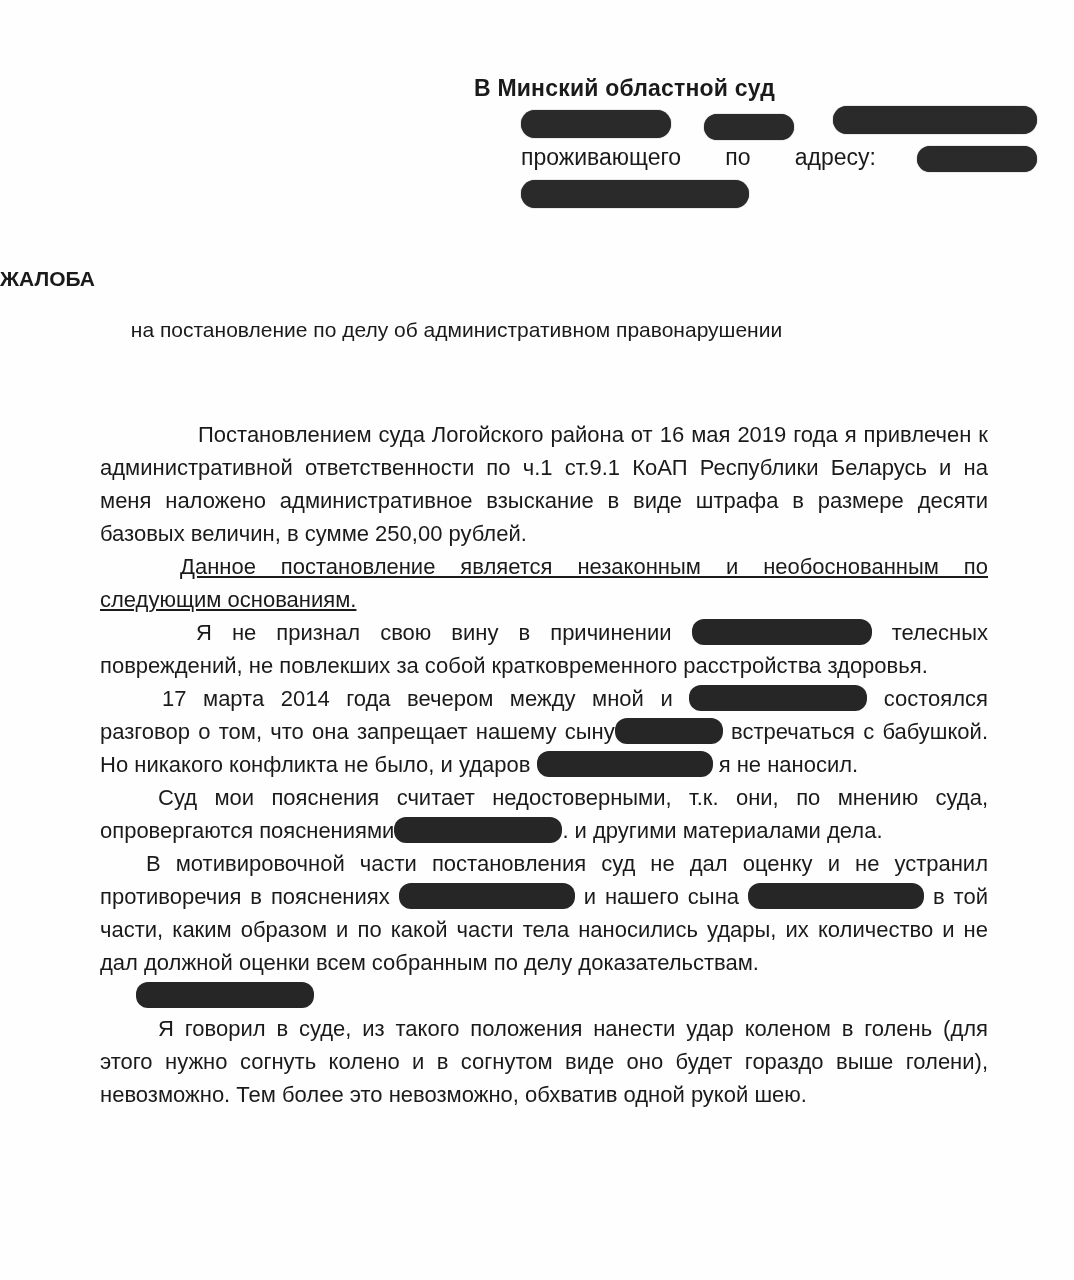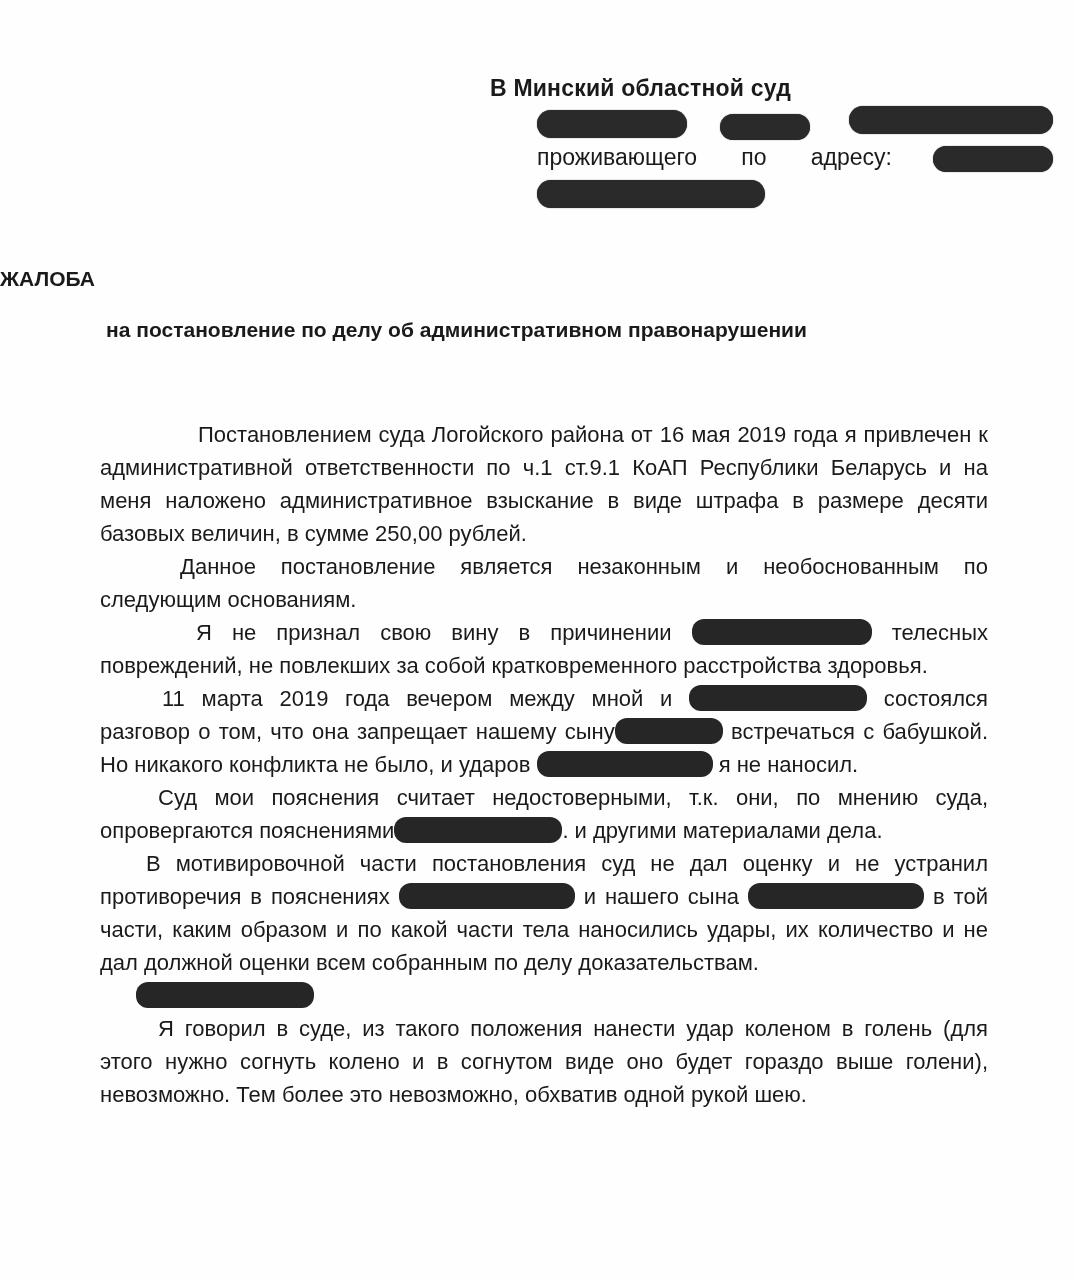--- a/index.html
+++ b/index.html
@@ -3,39 +3,39 @@
   <meta charset="utf-8">
   <style>
     html, body { margin: 0; padding: 0; background: #ffffff; }
     body {
       width: 1074px; height: 1280px; position: relative; overflow: hidden;
       font-family: "Liberation Sans", "DejaVu Sans", sans-serif;
       color: #1a1a1a;
     }
     .page { position: absolute; left: 0; top: 0; width: 1074px; height: 1280px; background: #fefefe; }
 
-    .addr { position: absolute; left: 490px; top: 70px; width: 520px; }
+    .addr { position: absolute; left: 474px; top: 70px; width: 520px; }
     .addr-title { font-weight: bold; font-size: 23px; letter-spacing: 0.2px; height: 36px; line-height: 36px; }
     .addr-row { position: relative; height: 34px; margin-left: 47px; }
     .redact {
       display: inline-block; background: #2a2a2a; border-radius: 14px;
       vertical-align: middle; box-shadow: 0 0 1px #2a2a2a;
     }
     .addr-line2 { font-size: 23px; display: flex; justify-content: space-between; width: 355px; line-height: 34px; }
 
     .doc-title { position: absolute; left: 0; width: 1074px; top: 267px;
       font-weight: bold; font-size: 21px; }
     .doc-subtitle { position: absolute; left: 0; width: 895px; text-align: center; top: 318px;
-      font-weight: bold; font-size: 21px; padding-left: 18px; box-sizing: border-box; }
+      font-weight: normal; font-size: 21px; padding-left: 18px; box-sizing: border-box; }
 
     .body-text { position: absolute; left: 100px; top: 418px; width: 888px; font-size: 22px;
       line-height: 33px; }
     .p { text-align: justify; text-align-last: left; margin: 0; }
     .ind1 { text-indent: 98px; }
-    .ind2 { text-indent: 80px; }
+    .ind2 { text-indent: 80px; text-decoration: underline; }
     .ind3 { text-indent: 96px; }
     .ind4 { text-indent: 62px; }
     .ind5 { text-indent: 58px; }
     .ind6 { text-indent: 46px; }
     .ind7 { text-indent: 36px; }
     .r { display: inline-block; height: 26px; background: #262626; border-radius: 12px;
       vertical-align: -5px; text-indent: 0; }
   </style>
 </head>
 <body>
@@ -62,19 +62,19 @@
     </div>
   </div>
 
   <div class="doc-title">ЖАЛОБА</div>
   <div class="doc-subtitle">на постановление по делу об административном правонарушении</div>
 
   <div class="body-text">
     <p class="p ind1">Постановлением суда Логойского района от 16 мая 2019 года я привлечен к административной ответственности по ч.1 ст.9.1 КоАП Республики Беларусь и на меня наложено административное взыскание в виде штрафа в размере десяти базовых величин, в сумме 250,00 рублей.</p>
     <p class="p ind2">Данное постановление является незаконным и необоснованным по следующим основаниям.</p>
     <p class="p ind3"><span>Я не признал свою вину в причинении</span> <span class="r" style="width:180px"></span> <span>телесных повреждений, не повлекших за собой кратковременного расстройства здоровья.</span></p>
-    <p class="p ind4"><span>11 марта 2019 года  вечером между мной и</span> <span class="r" style="width:178px"></span> <span>состоялся разговор о том, что она запрещает нашему сыну</span><span class="r" style="width:108px"></span> <span>встречаться с бабушкой. Но никакого конфликта не было, и ударов</span> <span class="r" style="width:176px"></span> <span>я не наносил.</span></p>
+    <p class="p ind4"><span>17 марта 2014 года  вечером между мной и</span> <span class="r" style="width:178px"></span> <span>состоялся разговор о том, что она запрещает нашему сыну</span><span class="r" style="width:108px"></span> <span>встречаться с бабушкой. Но никакого конфликта не было, и ударов</span> <span class="r" style="width:176px"></span> <span>я не наносил.</span></p>
     <p class="p ind5"><span>Суд мои пояснения считает недостоверными, т.к. они, по мнению суда, опровергаются пояснениями</span><span class="r" style="width:168px"></span><span>. и другими материалами дела.</span></p>
     <p class="p ind6"><span>В мотивировочной части постановления суд не дал оценку и не устранил противоречия в пояснениях</span> <span class="r" style="width:176px"></span> <span>и нашего сына</span> <span class="r" style="width:176px"></span> <span>в той части, каким образом и по какой части  тела наносились удары, их количество и не дал должной оценки всем собранным по делу доказательствам.</span></p>
     <p class="p ind7"><span class="r" style="width:178px"></span> </p>
     <p class="p ind5">Я говорил в суде, из такого положения нанести удар коленом в голень (для этого нужно согнуть колено и в согнутом виде оно будет гораздо выше голени), невозможно. Тем более это невозможно, обхватив одной рукой шею.</p>
   </div>
 </div>
 
 </body></html>

